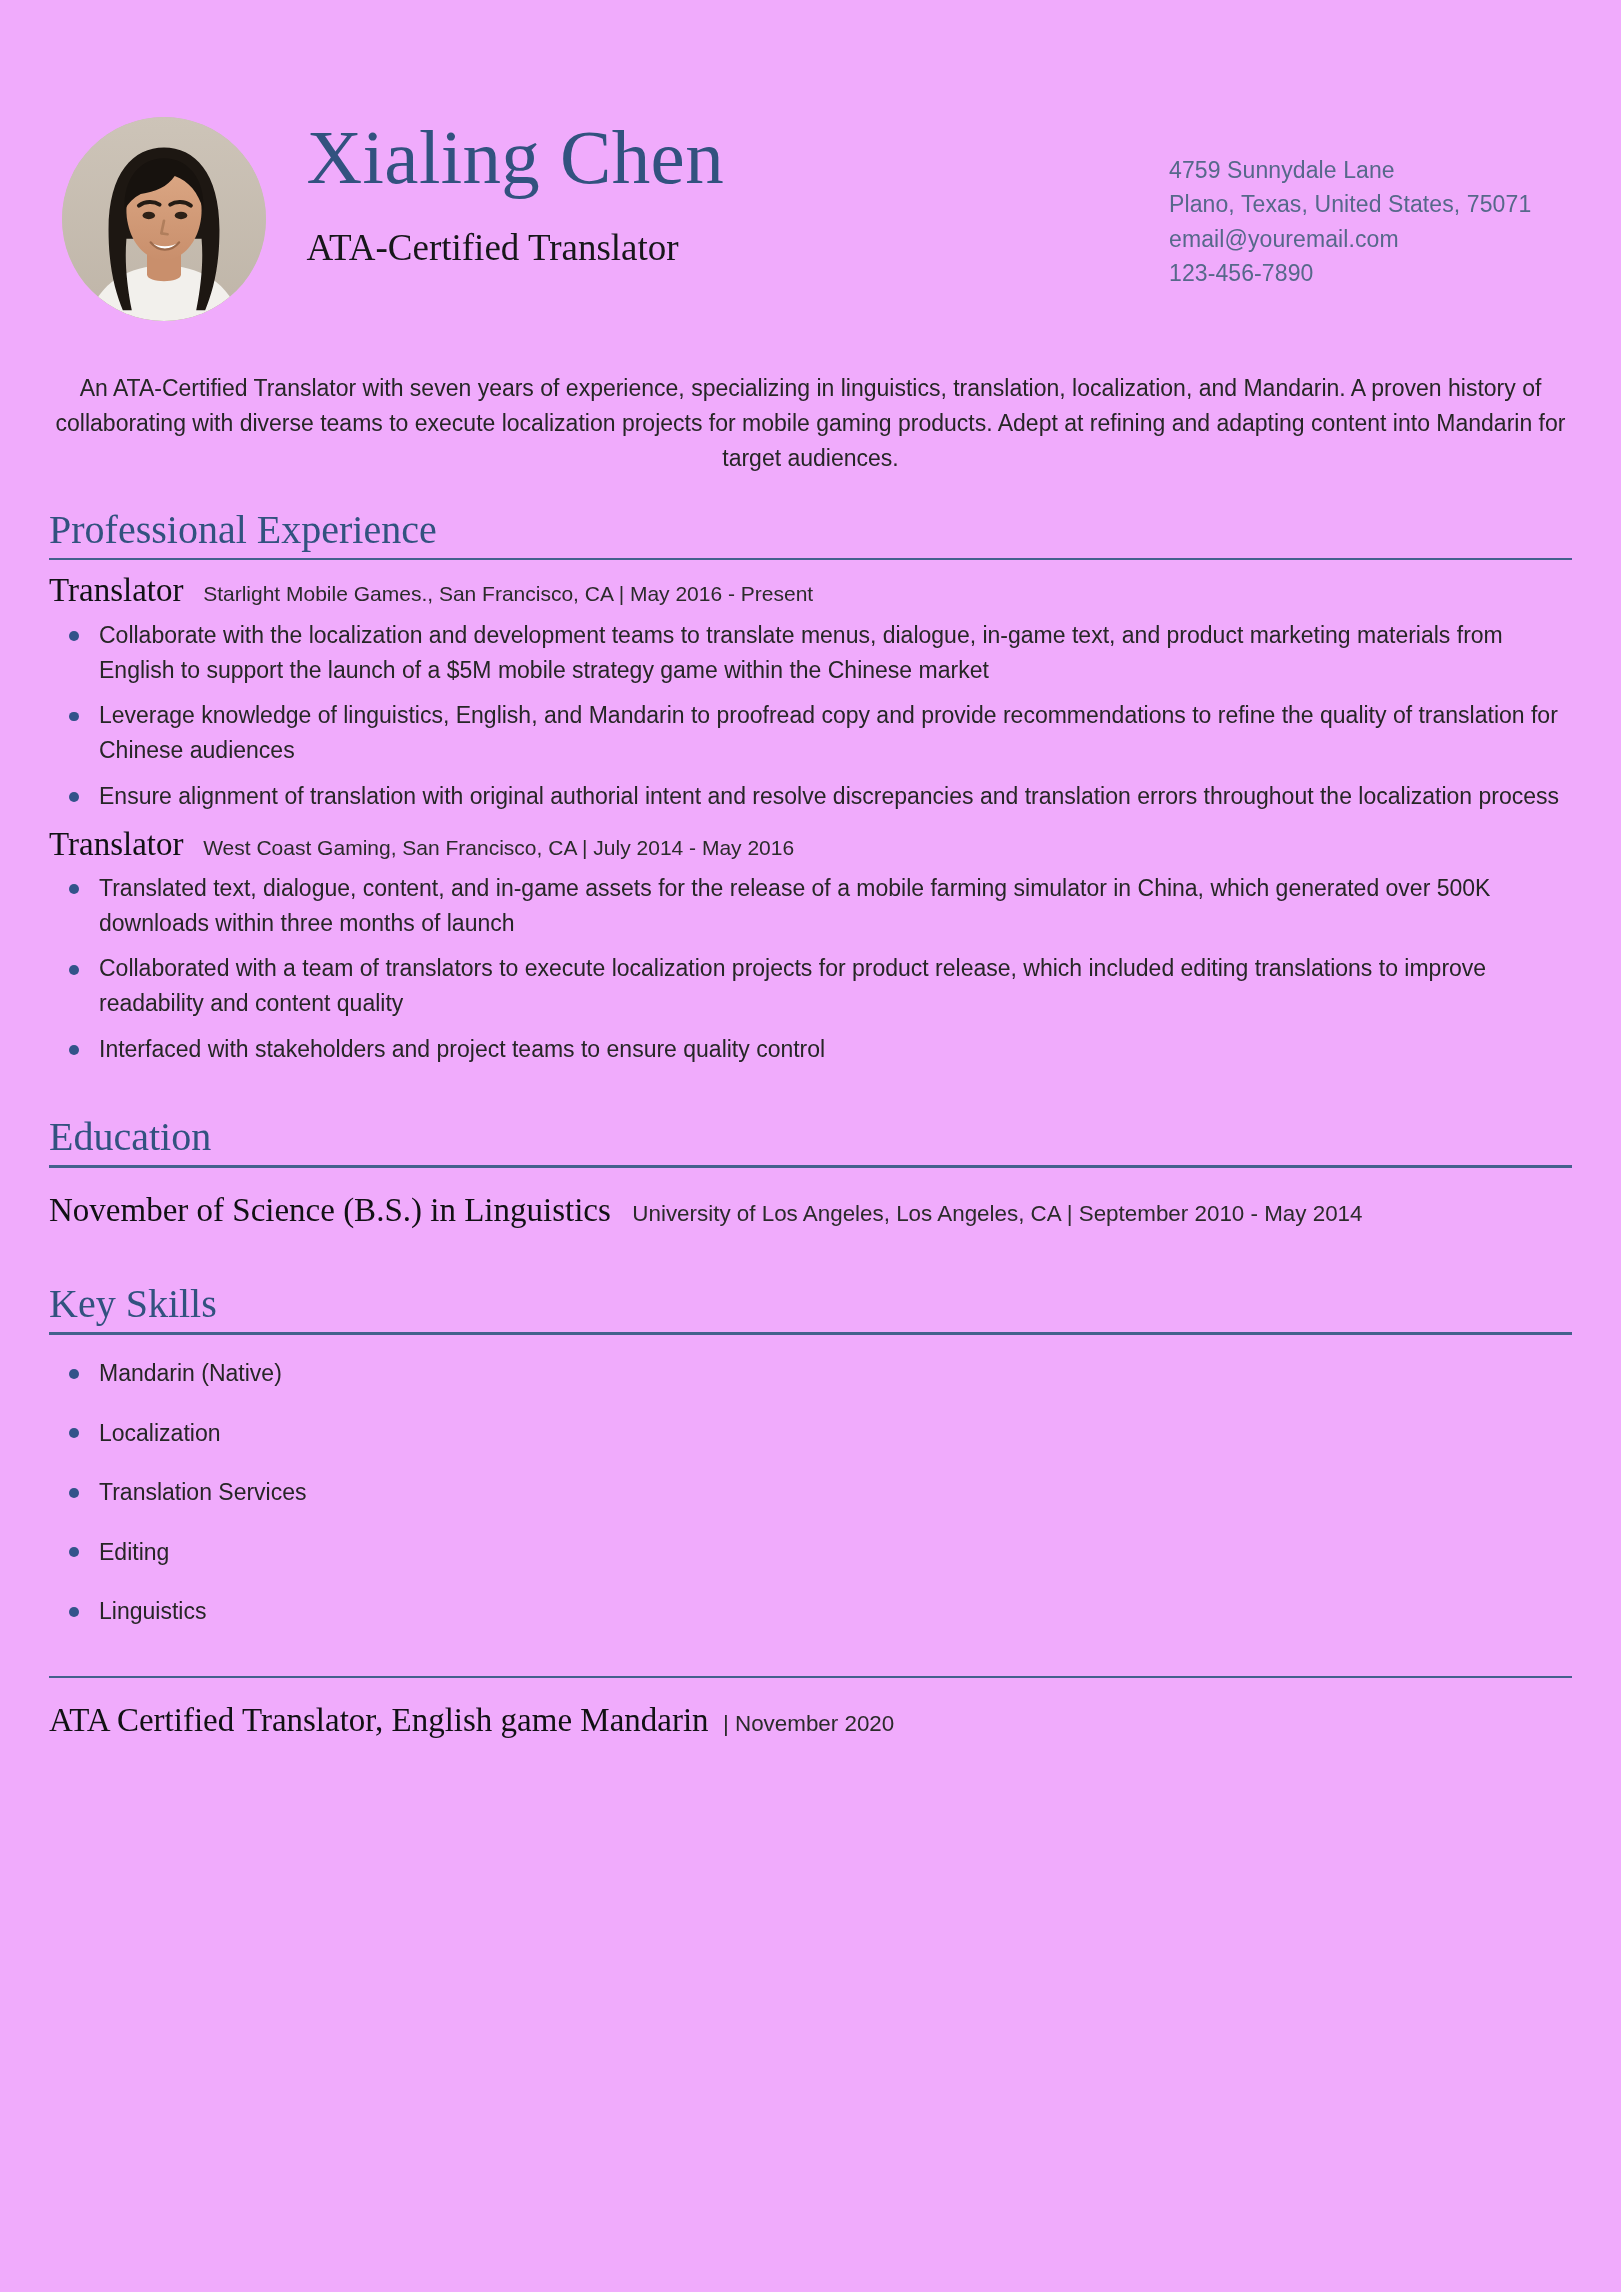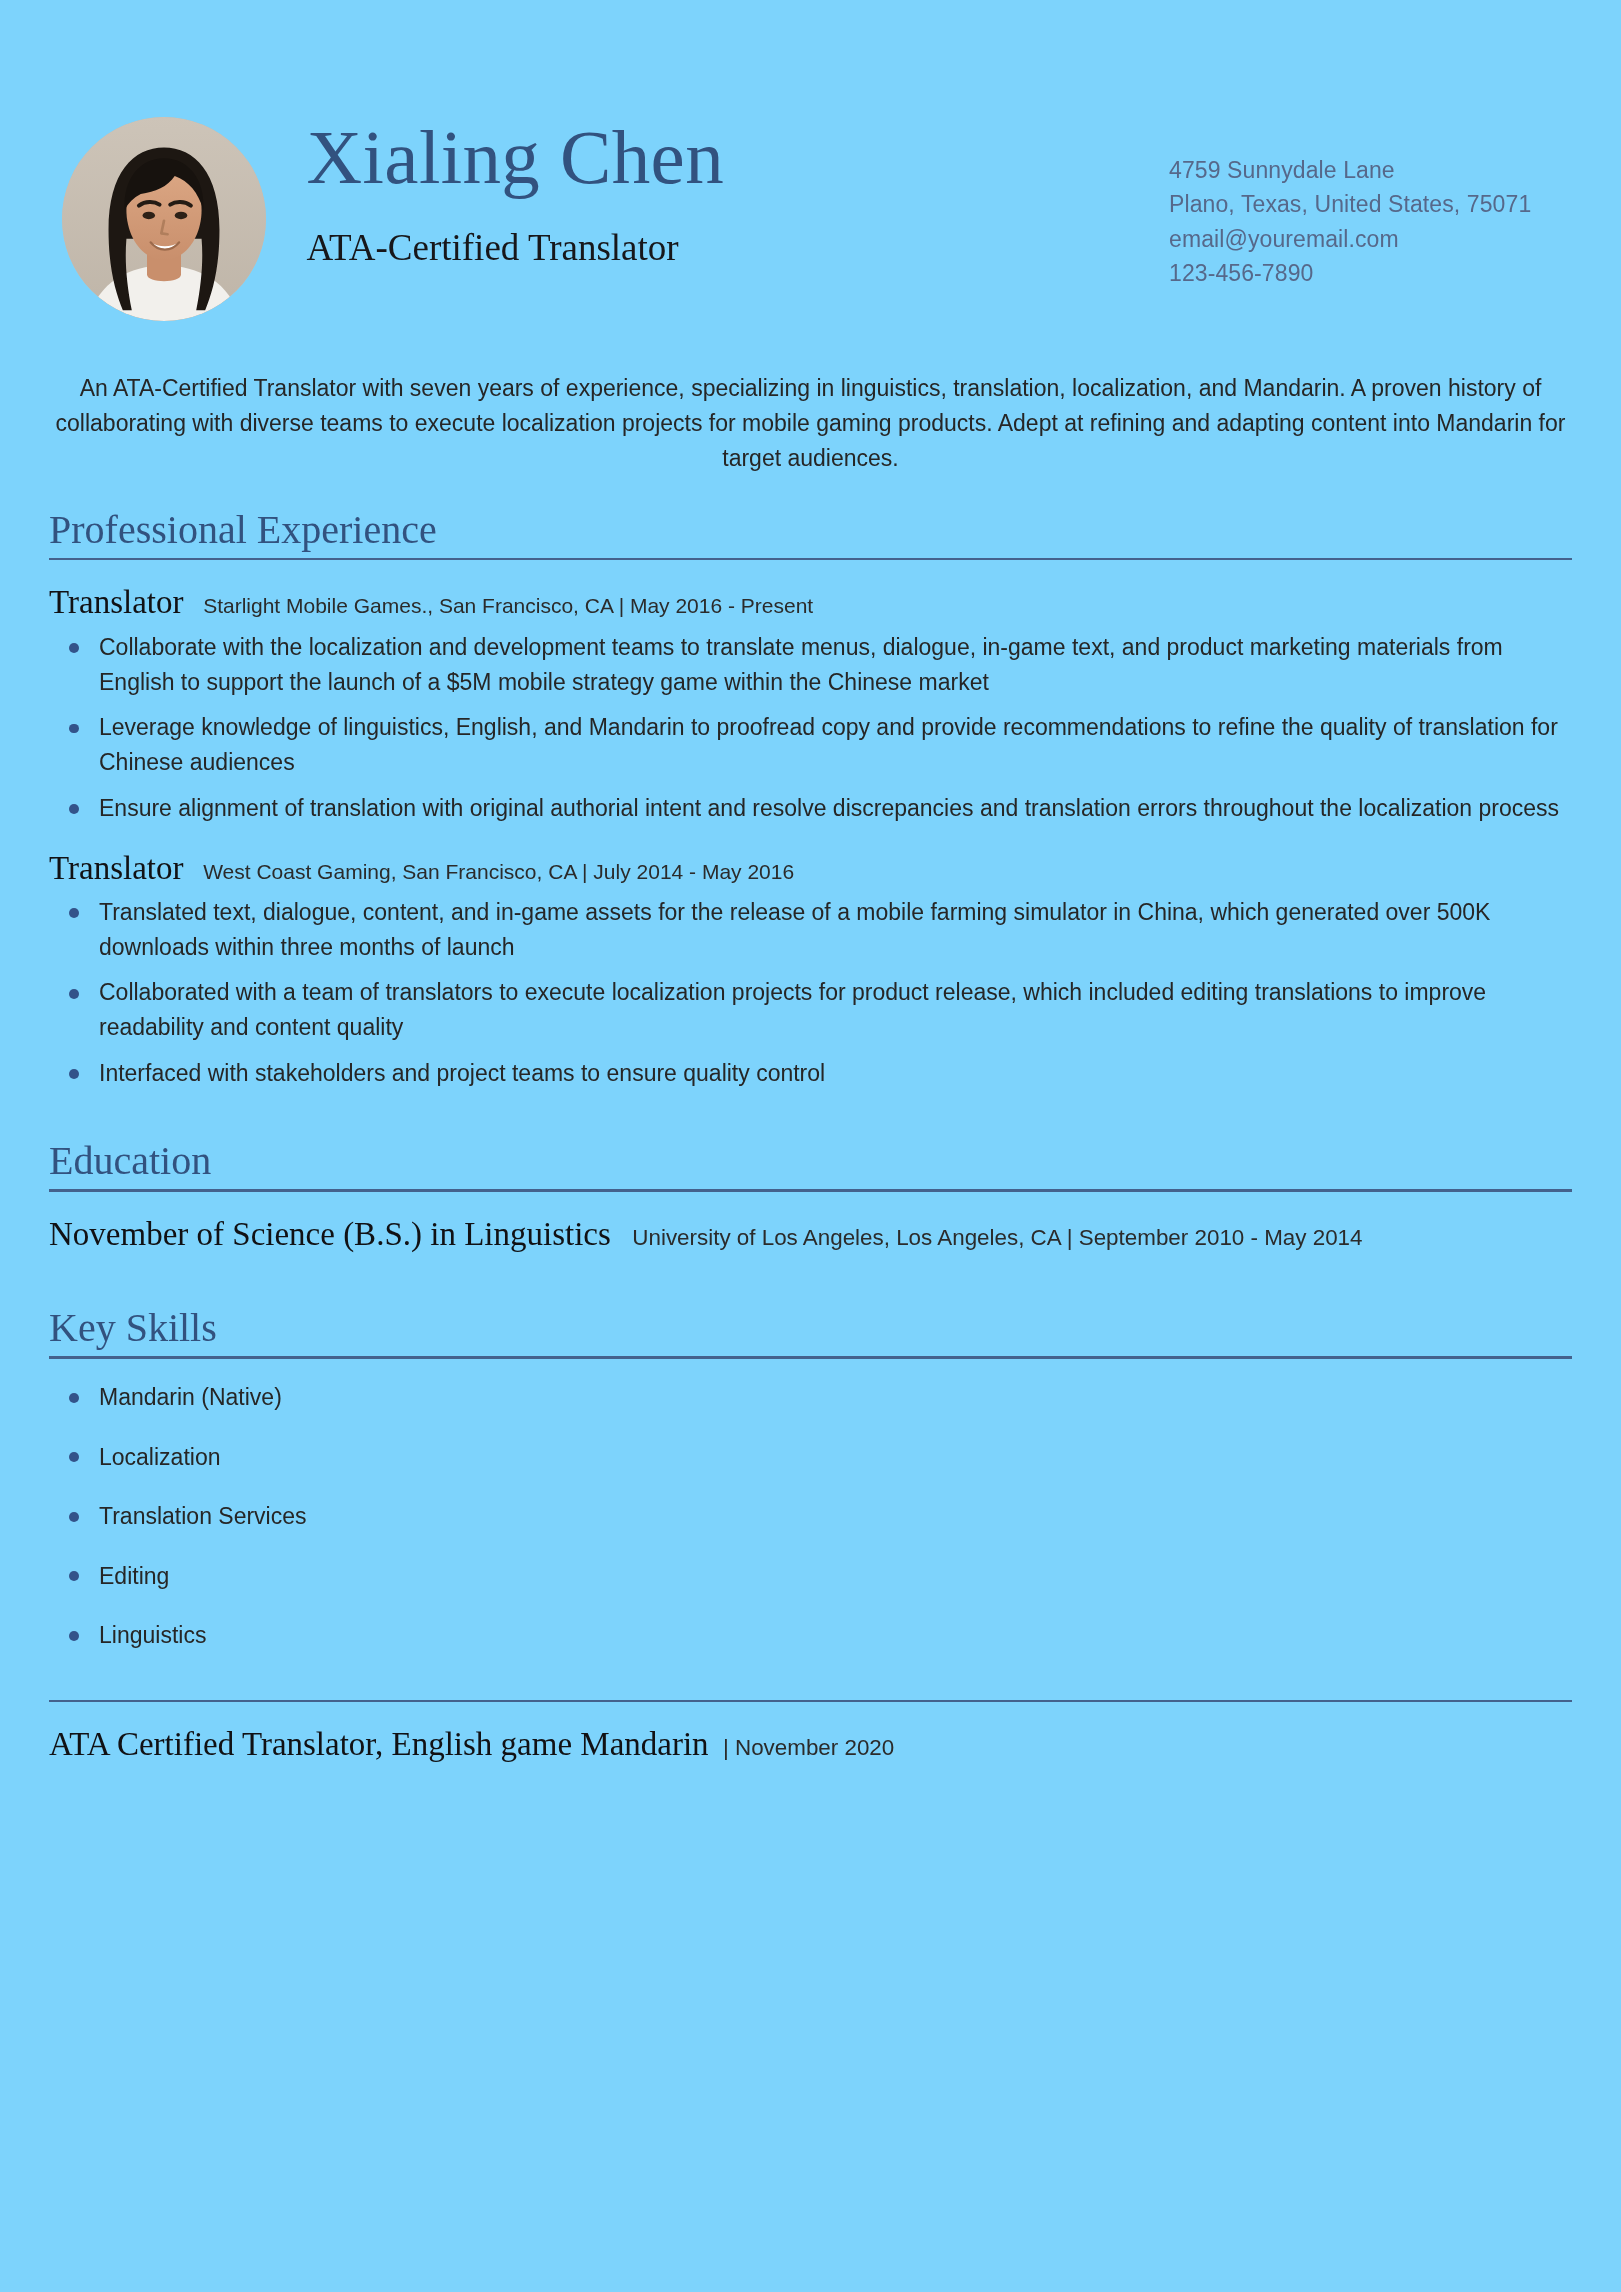--- a/index.html
+++ b/index.html
@@ -4,21 +4,21 @@
 <style>
   html, body {
     margin: 0;
     padding: 0;
     background: #ffffff;
   }
   .page {
     position: relative;
     width: 1621px;
     height: 2293px;
-    background: #7dd3fc;
+    background: #f0abfc;
     box-sizing: border-box;
     padding: 0;
     overflow: hidden;
     font-family: "Liberation Sans", sans-serif;
   }
 
   
   .header {
     display: flex;
     align-items: flex-start;
@@ -105,21 +105,21 @@
     margin: 0;
     padding-bottom: 3.6px;
   }
   .section-rule {
     height: 2.7px;
     background: #44618c;
     width: 100%;
     margin-top: 1.8px;
   }
 
-  .entry { margin-top: 23px; }
+  .entry { margin-top: 11px; }
   .entry-head {
     display: flex;
     align-items: baseline;
     flex-wrap: wrap;
   }
   .entry-role {
     font-family: "Liberation Serif", serif;
     font-size: 33px;
     color: #111114;
     font-weight: 400;

